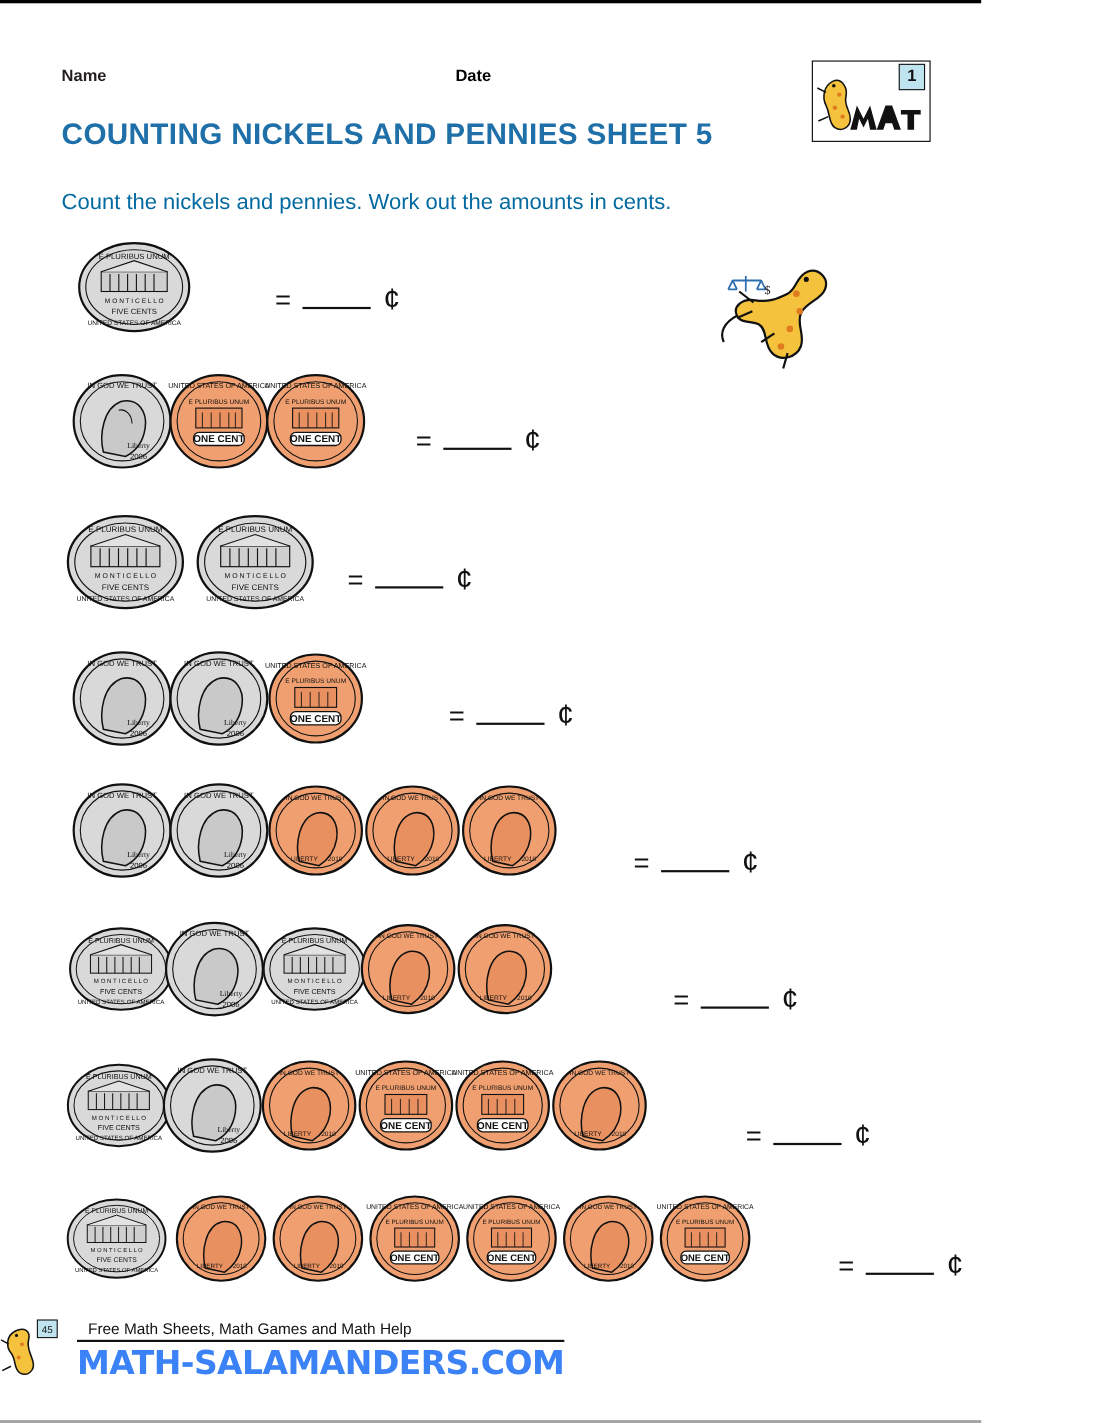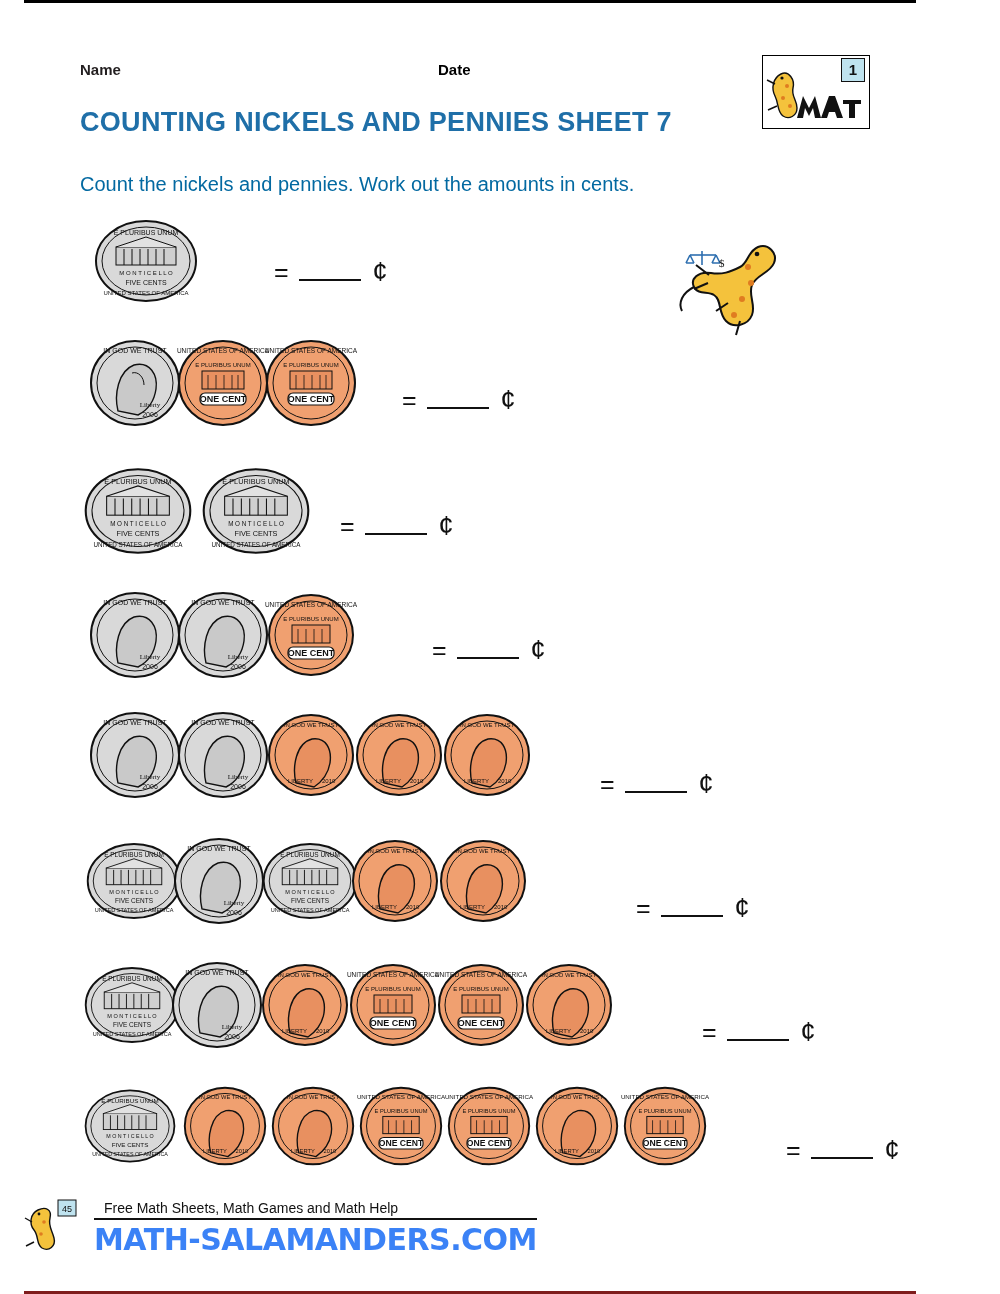--- a/index.html
+++ b/index.html
@@ -14,22 +14,21 @@
     color: #000;
     position: relative;
     overflow: hidden;
   }
   .page {
     position: relative;
     width: 892px;
     height: 1294px;
     box-sizing: border-box;
     border-top: 3px solid #000;
-    border-bottom: 3px solid #7f1d1d;
-    margin-left: 24px;
+    border-bottom: 3px solid #a3a3a3;
   }
   
   .hdr {
     position: absolute;
     top: 58px;
     left: 0;
     width: 1000px;
     height: 24px;
   }
   .hdr .name-label {
@@ -195,21 +194,21 @@
 
       <g fill="#111">
         <path d="M34 62 L40 40 L46 52 L52 40 L58 62 L52 62 L50 52 L46 60 L42 52 L40 62 Z"></path>
         <path d="M58 62 L66 40 L72 40 L80 62 L74 62 L72 56 L66 56 L64 62 Z"></path>
         <path d="M80 44 L98 44 L98 48 L92 48 L92 62 L86 62 L86 48 L80 48 Z"></path>
       </g>
     </svg>
     <div class="lv-num">1</div>
   </div>
 
-  <div class="title">COUNTING NICKELS AND PENNIES SHEET 7</div>
+  <div class="title">COUNTING NICKELS AND PENNIES SHEET 5</div>
   <div class="subtitle">Count the nickels and pennies. Work out the amounts in cents.</div>
 
   <div class="mascot">
     <svg width="150" height="140" viewBox="0 0 150 140">
       <path d="M55 52 C42 50 34 58 38 66 C42 74 52 70 58 74 C66 79 62 92 70 100 C78 108 92 104 96 94 C100 84 92 74 96 64 C100 54 114 52 118 42 C122 32 112 22 102 26 C92 30 92 42 84 46 C74 51 66 54 55 52 Z" fill="#f4c23c" stroke="#111" stroke-width="2"></path>
       <circle cx="101" cy="33" r="2.3" fill="#111"></circle>
       <circle cx="92" cy="46" r="3" fill="#e07c20"></circle>
       <circle cx="95" cy="62" r="3" fill="#e07c20"></circle>
       <circle cx="86" cy="78" r="3" fill="#e07c20"></circle>
       <circle cx="78" cy="94" r="3" fill="#e07c20"></circle>

